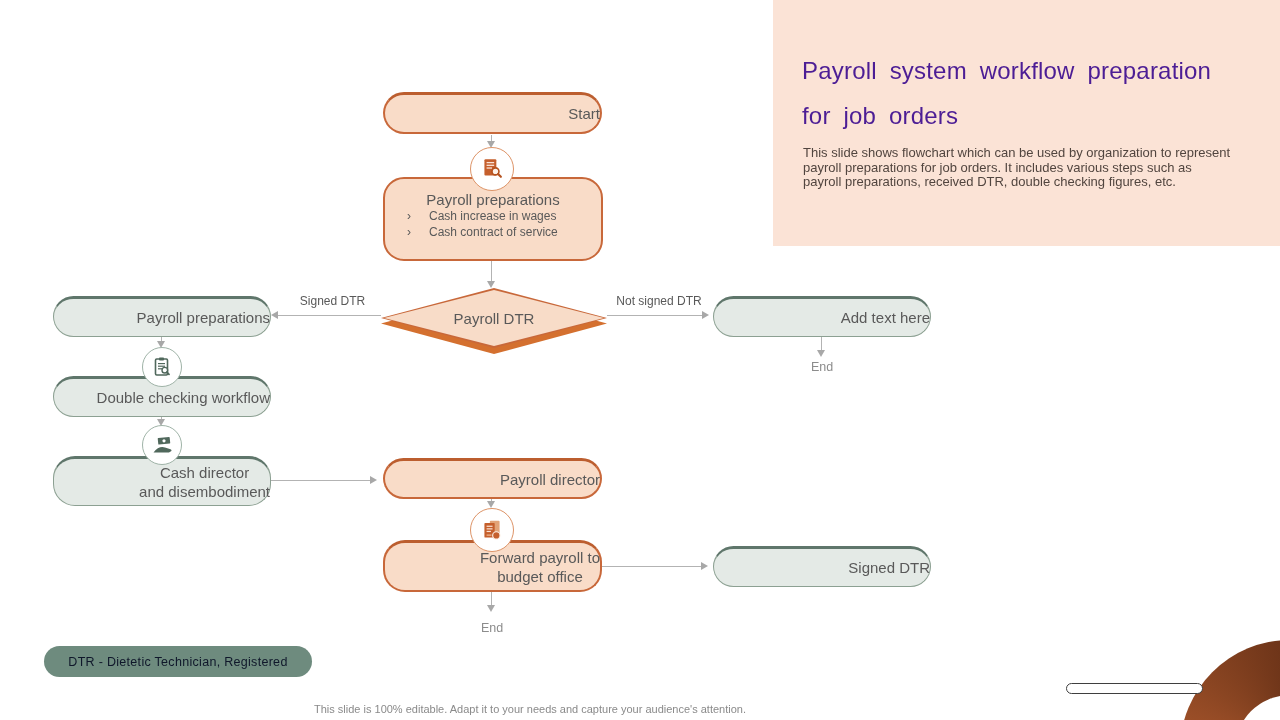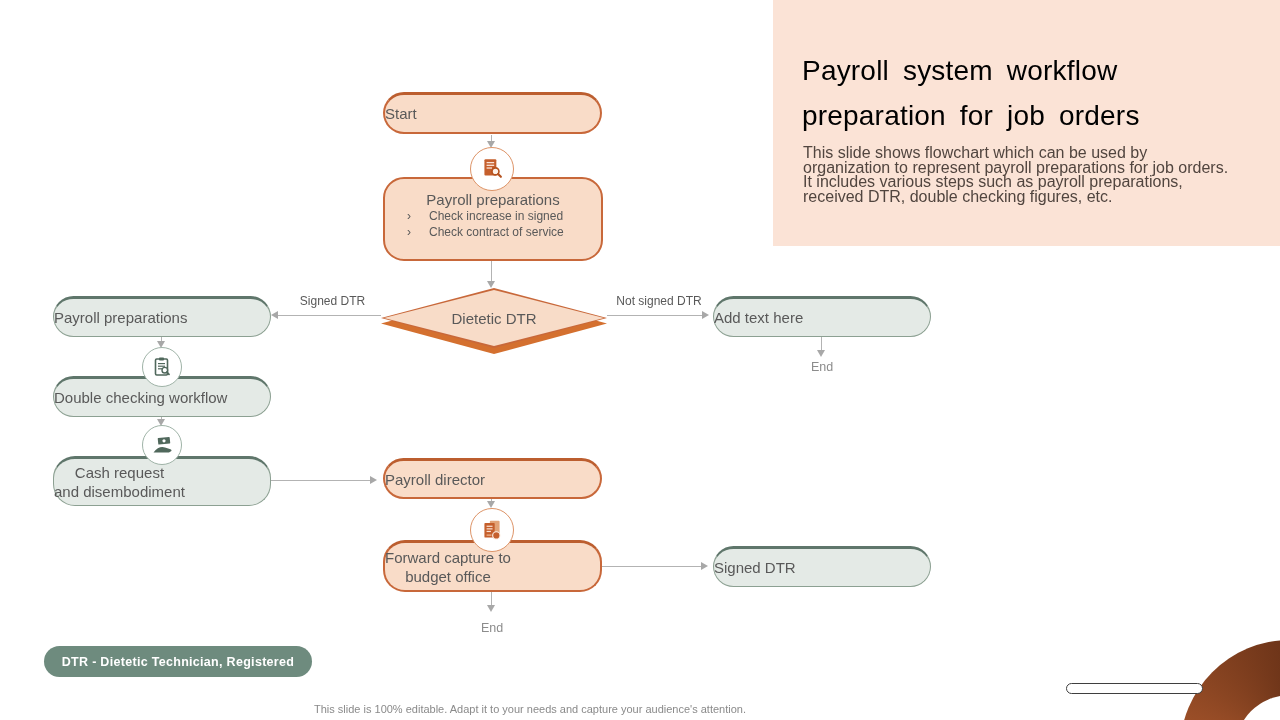--- a/index.html
+++ b/index.html
@@ -6,25 +6,25 @@
   html,body { width:1280px; height:720px; }
   body {
     position:relative; overflow:hidden; background:#ffffff;
     font-family:"Liberation Sans","DejaVu Sans",sans-serif; color:#595959;
   }
   .abs { position:absolute; }
 
   
   .panel { left:773px; top:0; width:507px; height:246px; background:#fbe3d6; }
   .title {
-    left:802px; top:48px; width:438px; font-size:28px; line-height:45px;
-    color:#000000; word-spacing:6px; letter-spacing:0.2px;
+    left:802px; top:48px; width:438px; font-size:24px; line-height:45px;
+    color:#4c1d95; word-spacing:6px; letter-spacing:0.2px;
   }
   .desc {
-    left:803px; top:146px; width:430px; font-size:16px; line-height:14.5px;
+    left:803px; top:146px; width:430px; font-size:13px; line-height:14.5px;
     color:#51453f;
   }
 
   
   .ring { border-radius:50%; }
   .ring-tr {
     left:1202px; top:-71px; width:132px; height:132px;
     background:conic-gradient(from 0deg, #8a4522 0deg, #c96a35 100deg,
       #e0823e 140deg, #b65c2b 190deg, #5f2e15 245deg, #8a4522 360deg);
   }
@@ -37,21 +37,21 @@
   .ring-br .hole { left:55px; top:55px; width:110px; height:110px; background:#ffffff; }
   .hole { position:absolute; border-radius:50%; }
 
   .progress-pill {
     left:1066px; top:683px; width:137px; height:11px; background:#ffffff;
     border:1px solid #3f3f3f; border-radius:6px; z-index:6;
   }
 
   
   .pill, .box {
-    display:flex; align-items:center; justify-content:flex-start; text-align:center;
+    display:flex; align-items:center; justify-content:flex-end; text-align:center;
     font-size:15px; color:#595959;
   }
   .pill { border-radius:22px; }
   .orange { background:#f9dcc8; border:2px solid #c8683a; border-top:3px solid #bc5e2f; }
   .green  { background:#e4eae6; border:1.5px solid #8ca092; border-top:3px solid #5f766b; }
   .box-orange {
     background:#f9dcc8; border:2.5px solid #c8683a; border-radius:21px;
   }
   .box-orange .box-title { text-align:center; font-size:15px; margin-top:12px; }
   .bullet-row {
@@ -82,22 +82,22 @@
   .ah { width:0; height:0; }
   .ah-down  { border-left:4px solid transparent; border-right:4px solid transparent; border-top:7px solid #a8a8a8; }
   .ah-left  { border-top:4px solid transparent; border-bottom:4px solid transparent; border-right:7px solid #a8a8a8; }
   .ah-right { border-top:4px solid transparent; border-bottom:4px solid transparent; border-left:7px solid #a8a8a8; }
 
   .edge-label { font-size:12px; color:#595959; text-align:center; }
   .end-label  { font-size:12.5px; color:#8c8c8c; text-align:center; width:44px; }
 
   .legend {
     left:44px; top:646px; width:268px; height:31px; background:#6e8b7e;
-    border-radius:16px; color:#ffffff; font-size:12.5px; letter-spacing:0.3px;
-    display:flex; align-items:center; justify-content:center;font-weight:bold;
+    border-radius:16px; color:#0f172a; font-size:12.5px; letter-spacing:0.3px;
+    display:flex; align-items:center; justify-content:center;
   }
   .footer {
     left:0; top:703px; width:1060px; text-align:center; font-size:11px; color:#8a8a8a;
   }
 </style>
 </head>
 <body>
 
 <div class="abs ring ring-tr">
     <div class="hole"></div>
@@ -126,35 +126,35 @@
     <rect x="7" y="10.5" width="5" height="1.2" fill="#fbe3d6"></rect>
     <circle cx="15.2" cy="14.2" r="3.2" fill="#fdf1e8" stroke="#b5521f" stroke-width="1.5"></circle>
     <line x1="17.6" y1="16.6" x2="20.2" y2="19.2" stroke="#b5521f" stroke-width="2" stroke-linecap="round"></line>
   </svg>
 </div>
 
 <div class="abs box-orange" style="left:383px;top:177px;width:220px;height:84px;">
   <div class="box-title">Payroll preparations</div>
   <div class="bullet-row">
     <span class="glyph">›</span>
-    <span>Check increase in signed</span>
+    <span>Cash increase in wages</span>
   </div>
   <div class="bullet-row">
     <span class="glyph">›</span>
-    <span>Check contract of service</span>
+    <span>Cash contract of service</span>
   </div>
 </div>
 
 <div class="abs vline" style="left:491px;top:261px;height:21px;"></div>
 <div class="abs ah ah-down" style="left:487px;top:281px;"></div>
 
 <div class="dia dia-shadow"></div>
 <div class="dia dia-border"></div>
 <div class="dia dia-fill">
-  <span>Dietetic DTR</span>
+  <span>Payroll DTR</span>
 </div>
 
 <div class="abs hline" style="left:277px;top:315px;width:104px;"></div>
 <div class="abs ah ah-left" style="left:271px;top:311px;"></div>
 <div class="abs edge-label" style="left:290px;top:294px;width:85px;">Signed DTR</div>
 
 <div class="abs hline" style="left:607px;top:315px;width:96px;"></div>
 <div class="abs ah ah-right" style="left:702px;top:311px;"></div>
 <div class="abs edge-label" style="left:610px;top:294px;width:98px;">Not signed DTR</div>
 
@@ -187,21 +187,21 @@
 <div class="abs icon-circle ic-green" style="left:142px;top:425px;width:40px;height:40px;">
   <svg width="24" height="24" viewBox="0 0 24 24">
     <rect x="8" y="4.5" width="12" height="6.5" rx="0.6" fill="#50685c" transform="rotate(-6 14 8)"></rect>
     <circle cx="14" cy="7.8" r="1.6" fill="#ffffff"></circle>
     <path d="M3.5 19.5 Q9 12.5 15 14.5 L20.5 16.2 Q22 16.8 21.4 18 L19 19.5 Z" fill="#50685c"></path>
   </svg>
 </div>
 
 <div class="abs pill green two-line" style="left:53px;top:456px;width:218px;height:50px;">
   <span>
-    <span style="display:block">Cash request</span>
+    <span style="display:block">Cash director</span>
     <span style="display:block">and disembodiment</span>
   </span>
 </div>
 
 <div class="abs hline" style="left:271px;top:480px;width:100px;"></div>
 <div class="abs ah ah-right" style="left:370px;top:476px;"></div>
 
 <div class="abs pill orange" style="left:383px;top:458px;width:219px;height:41px;">
   <span>Payroll director</span>
 </div>
@@ -216,21 +216,21 @@
     <rect x="7" y="8" width="5.5" height="1.1" fill="#fbe3d6"></rect>
     <rect x="7" y="10.4" width="5.5" height="1.1" fill="#fbe3d6"></rect>
     <rect x="7" y="12.8" width="4" height="1.1" fill="#fbe3d6"></rect>
     <circle cx="16" cy="17" r="3.4" fill="#c55f2c" stroke="#fdf1e8" stroke-width="1"></circle>
     <rect x="7" y="16.2" width="4.5" height="1" fill="#f4c49e"></rect>
   </svg>
 </div>
 
 <div class="abs pill orange two-line" style="left:383px;top:540px;width:219px;height:52px;">
   <span>
-    <span style="display:block">Forward capture to</span>
+    <span style="display:block">Forward payroll to</span>
     <span style="display:block">budget office</span>
   </span>
 </div>
 
 <div class="abs vline" style="left:491px;top:592px;height:14px;"></div>
 <div class="abs ah ah-down" style="left:487px;top:605px;"></div>
 <div class="abs end-label" style="left:470px;top:621px;">End</div>
 
 <div class="abs hline" style="left:602px;top:566px;width:100px;"></div>
 <div class="abs ah ah-right" style="left:701px;top:562px;"></div>

